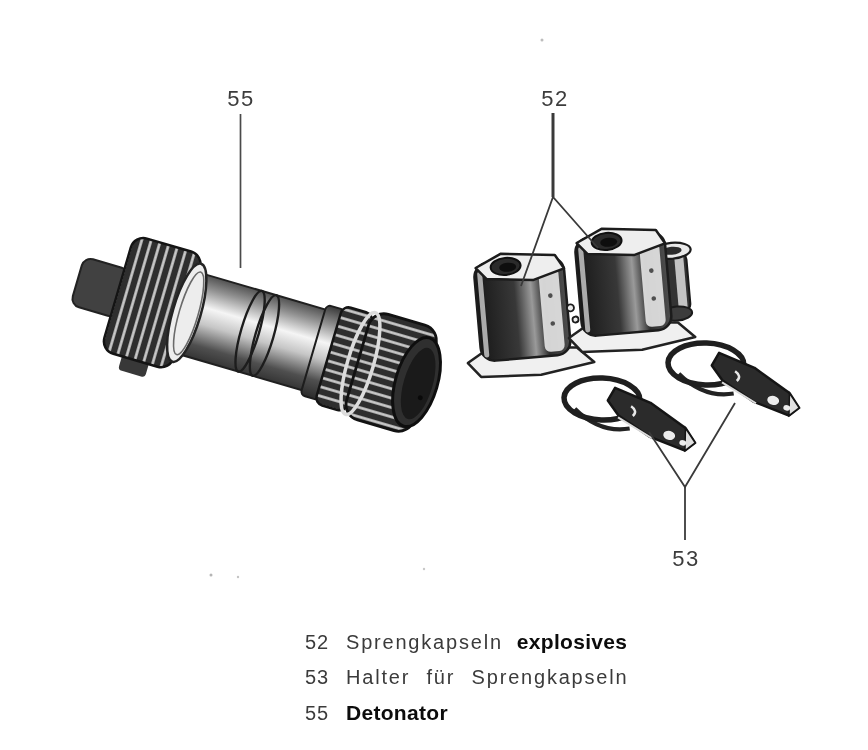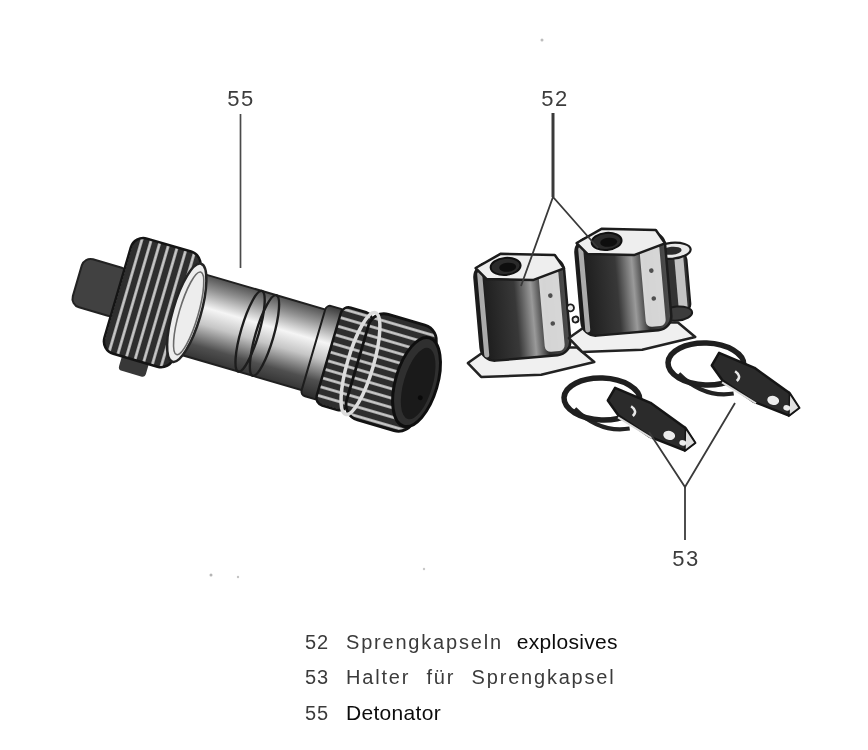--- a/index.html
+++ b/index.html
@@ -30,21 +30,21 @@
   }
   .legend-de{
     font-size:20px;
     color:#3b3b3b;
     letter-spacing:1.8px;
     word-spacing:9px;
     text-align:right;
   }
   .legend-en{
     font-size:21px;
-    font-weight:400;
+    font-weight:700;
     color:#0c0c0c;
     letter-spacing:0.3px;
     word-spacing:3px;
   }
   text.callout{
     font-family:"Liberation Sans", sans-serif;
     font-size:22px;
     fill:#3c3c3c;
     letter-spacing:1.5px;
     text-anchor:middle;
@@ -166,21 +166,21 @@
   </svg>
 
   <div class="legend">
     <div class="legend-row">
       <span class="legend-num">52</span>
       <span class="legend-de">Sprengkapseln</span>
       <span class="legend-en">explosives</span>
     </div>
     <div class="legend-row">
       <span class="legend-num">53</span>
-      <span class="legend-de">Halter für Sprengkapsel</span>
+      <span class="legend-de">Halter für Sprengkapseln</span>
     </div>
     <div class="legend-row">
       <span class="legend-num">55</span>
       <span class="legend-en">Detonator</span>
     </div>
   </div>
 
 </div>
 
 </body></html>

